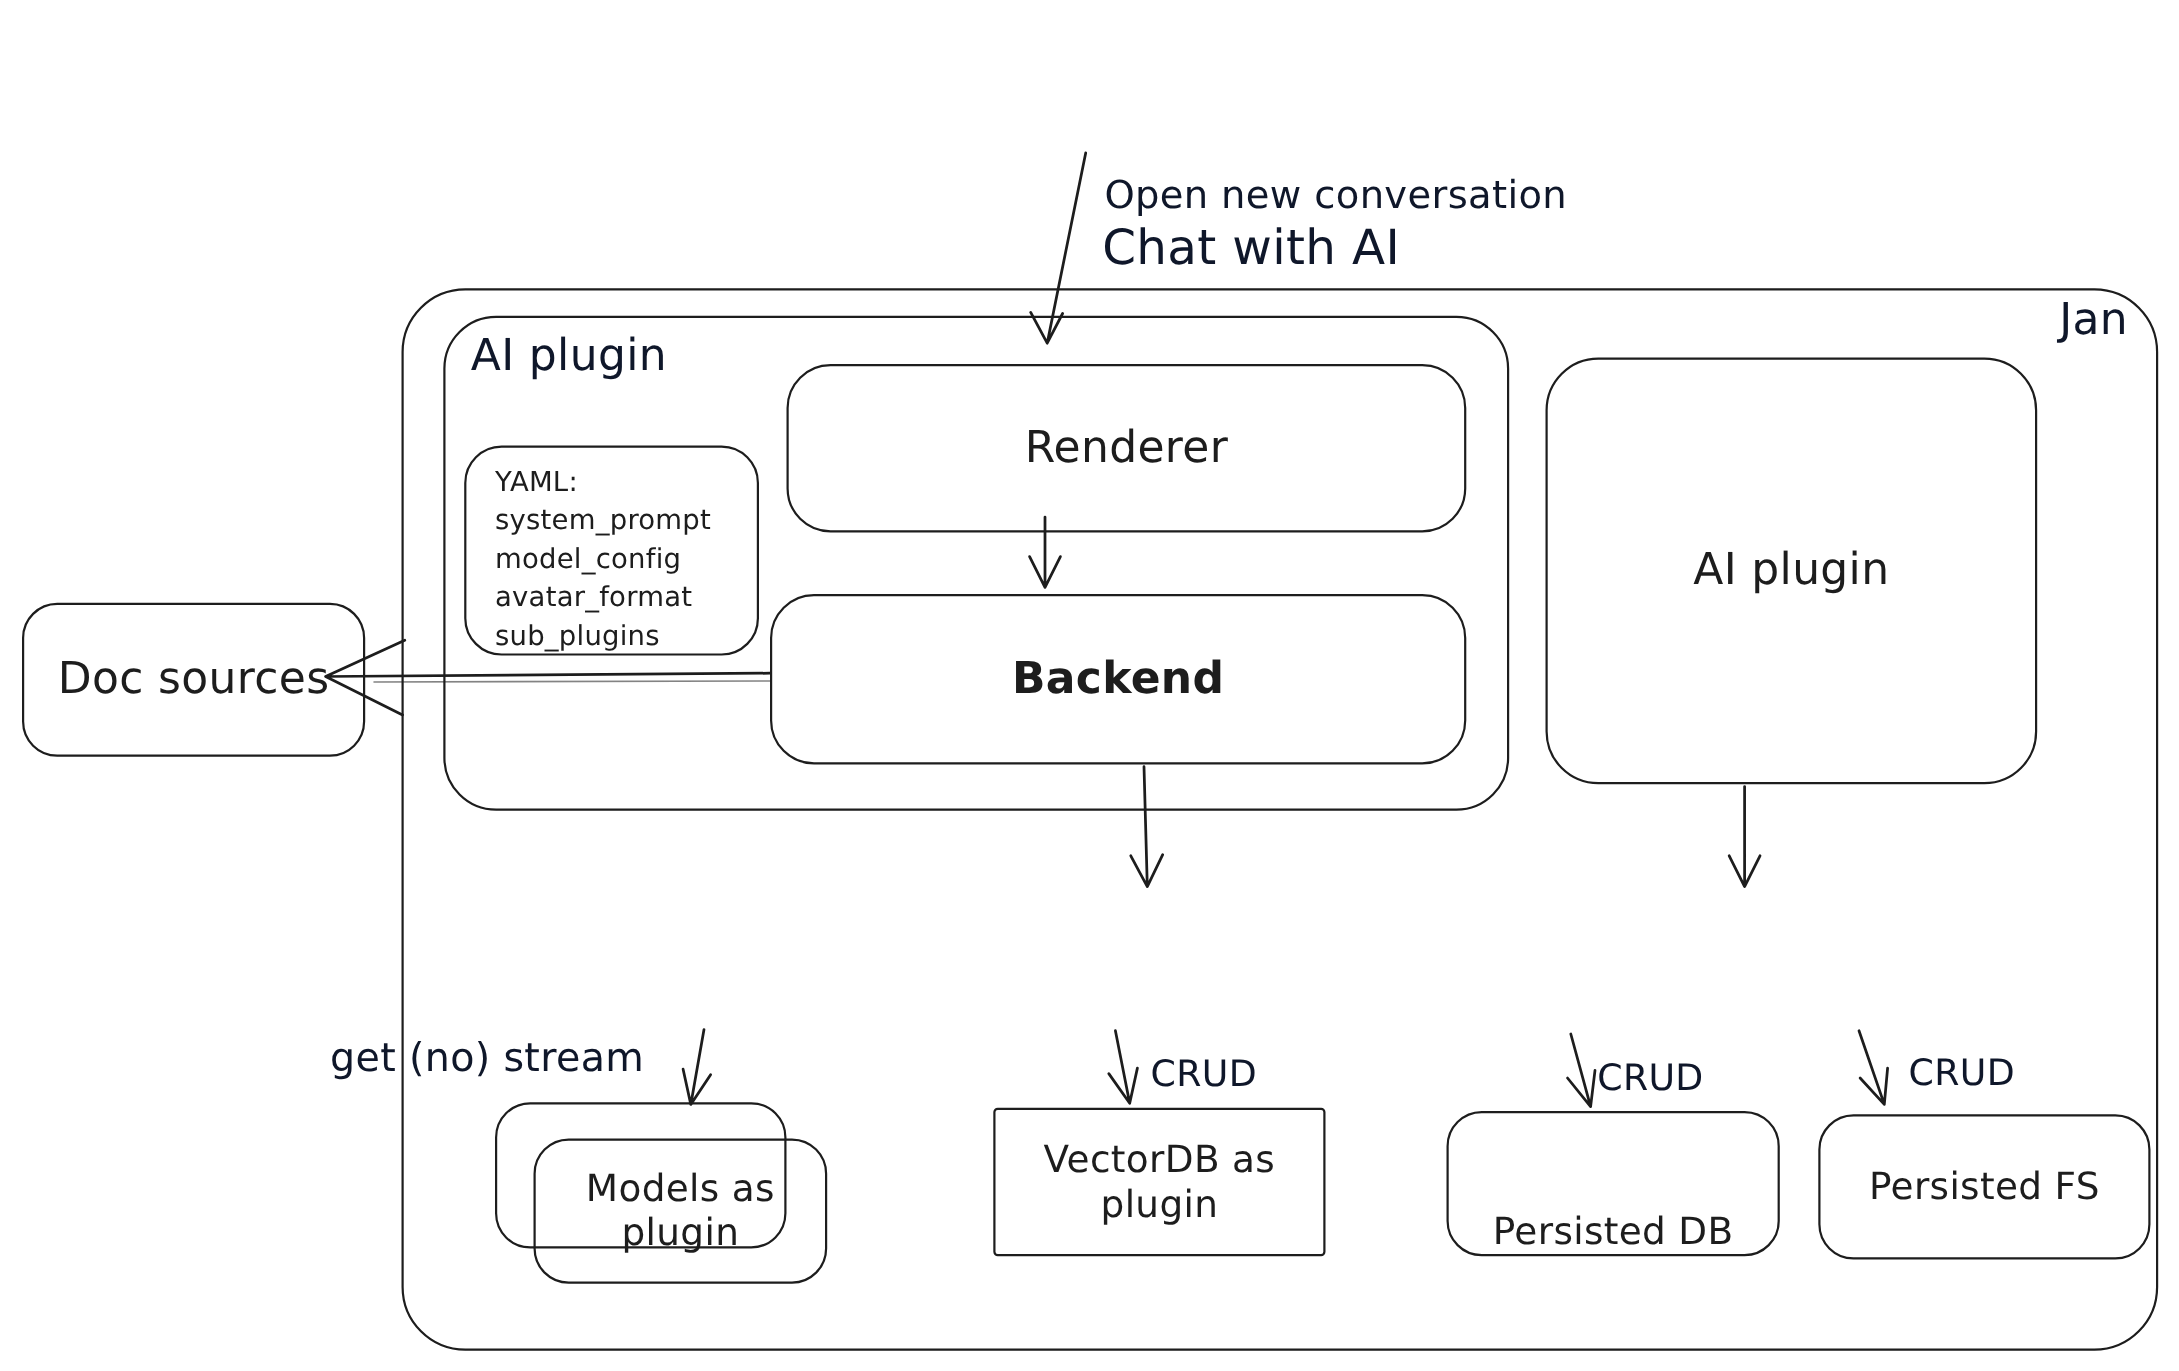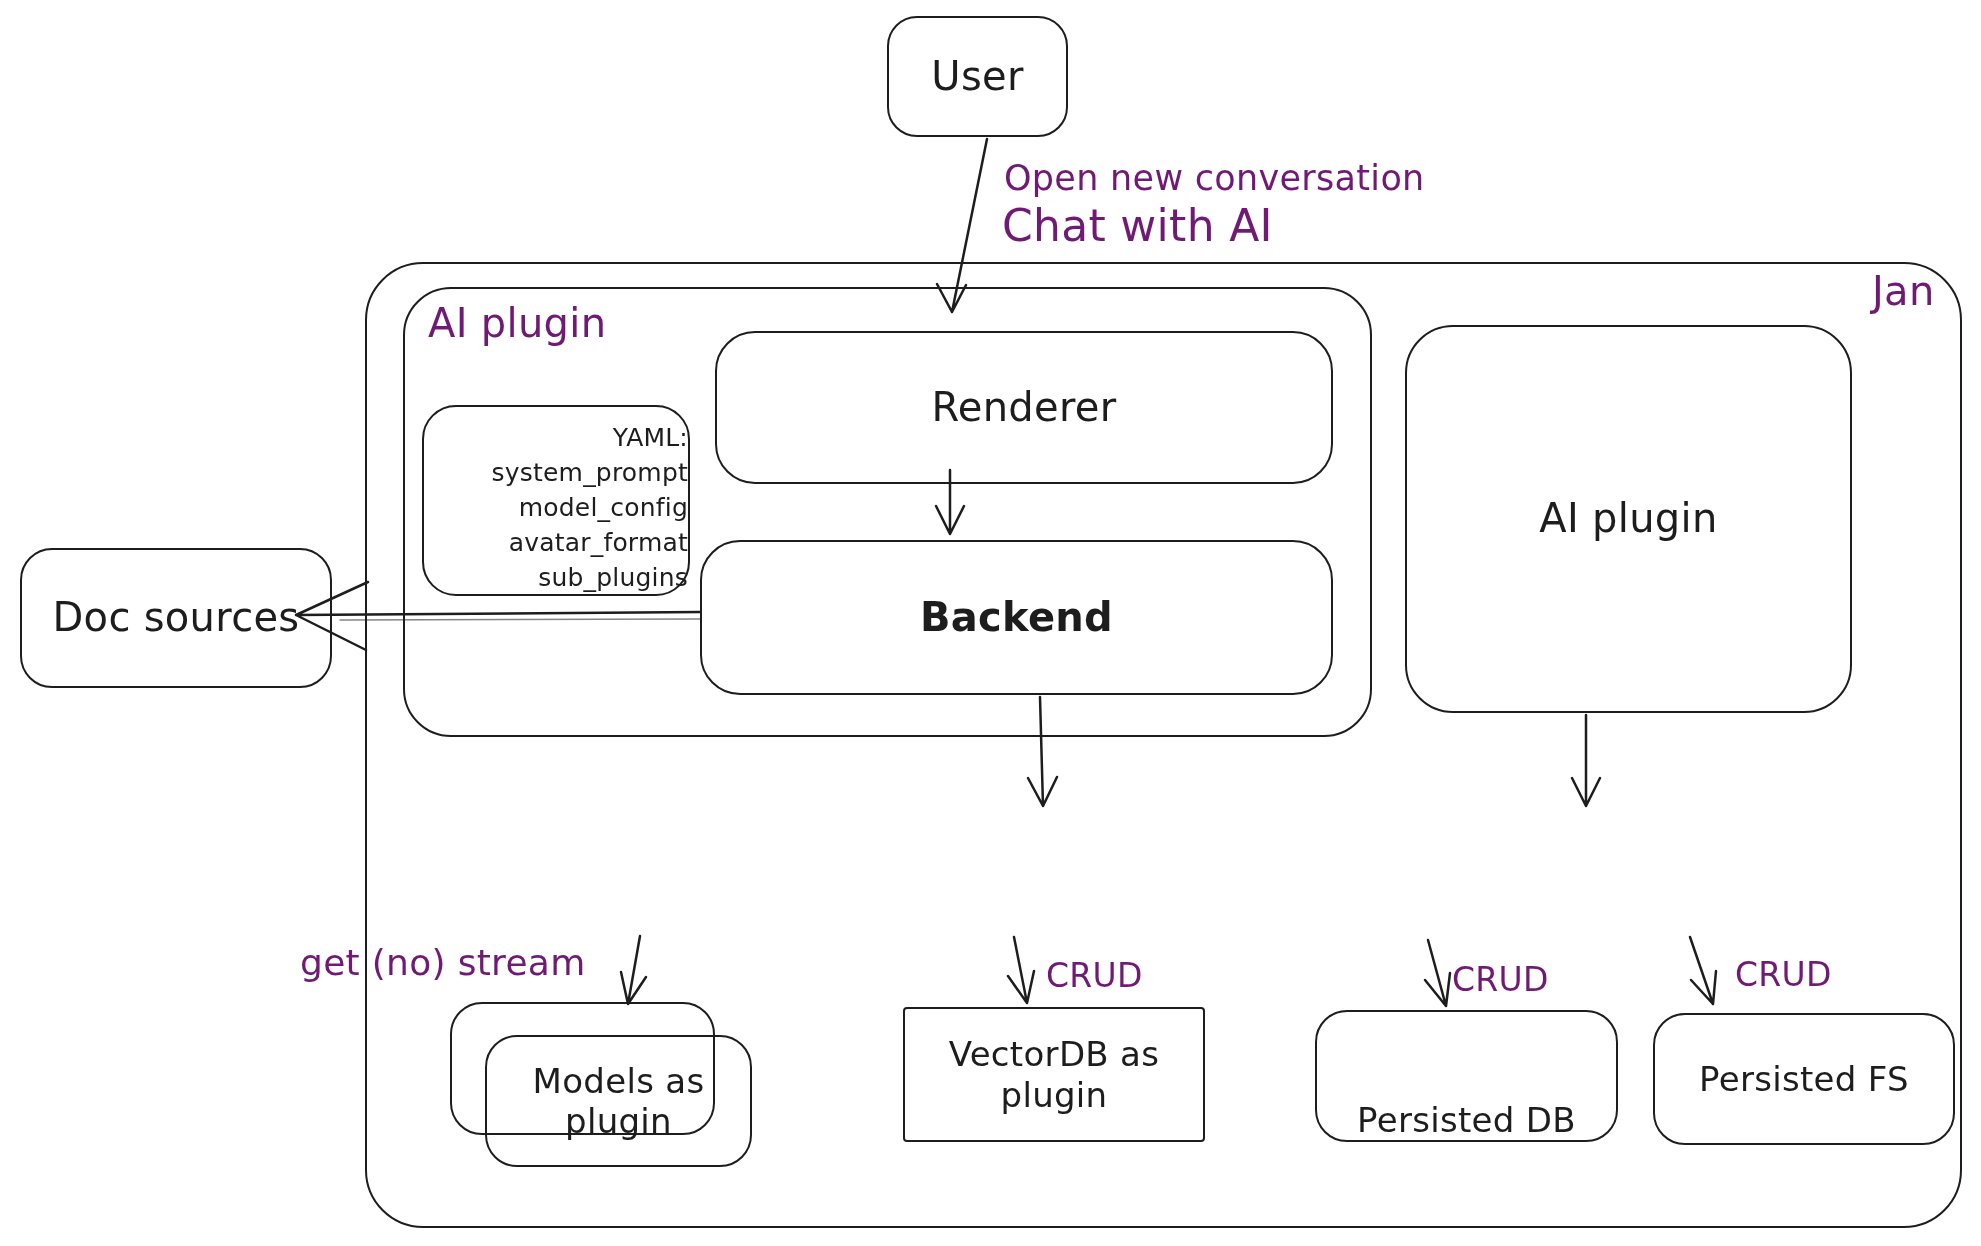--- a/index.html
+++ b/index.html
@@ -21,21 +21,21 @@
     align-items: center;
     justify-content: center;
     text-align: center;
     color: #1d1d1d;
     line-height: 1.18;
     letter-spacing: 0.3px;
   }
   .label {
     position: absolute;
     white-space: nowrap;
-    color: #701a75;
+    color: #0f172a;
     letter-spacing: 0.3px;
   }
   
   #n-user         { left: 887px;  top: 16px;   width: 181px;  height: 121px; border-radius: 30px; font-size: 40px; }
   #n-jan          { left: 365px;  top: 262px;  width: 1597px; height: 966px; border-radius: 58px; }
   #n-aiplugin-l   { left: 403px;  top: 287px;  width: 969px;  height: 450px; border-radius: 48px; }
   #n-renderer     { left: 715px;  top: 331px;  width: 618px;  height: 153px; border-radius: 40px; font-size: 40px; }
   #n-backend      { left: 700px;  top: 540px;  width: 633px;  height: 155px; border-radius: 40px; font-size: 40px; font-weight: bold; }
   #n-yaml         { left: 422px;  top: 405px;  width: 268px;  height: 191px; border-radius: 34px; }
   #n-docsources   { left: 20px;   top: 548px;  width: 312px;  height: 140px; border-radius: 32px; font-size: 40px; }
@@ -53,21 +53,21 @@
   #l-open-conv    { left: 1004px; top: 158px;  font-size: 35px; }
   #l-chat-ai      { left: 1002px; top: 200px;  font-size: 44px; }
   #l-stream       { left: 300px;  top: 942px;  font-size: 36px; }
   #l-crud-1       { left: 1046px; top: 956px;  font-size: 33px; }
   #l-crud-2       { left: 1452px; top: 960px;  font-size: 33px; }
   #l-crud-3       { left: 1735px; top: 955px;  font-size: 33px; }
   
   #n-yaml .yaml-lines {
     width: 100%;
     padding: 14px 0 0 26px;
-    text-align: right;
+    text-align: left;
     font-size: 25px;
     line-height: 35px;
     letter-spacing: 0.2px;
   }
   
   #arrows {
     position: absolute;
     left: 0; top: 0;
     width: 1981px; height: 1246px;
     pointer-events: none;
@@ -85,23 +85,20 @@
 <body>
 
 <div id="canvas">
 
   <div class="node" id="n-jan"></div>
   <div class="label" id="l-jan">Jan</div>
 
   <div class="node" id="n-aiplugin-l"></div>
   <div class="label" id="l-aiplugin-l">AI plugin</div>
 
-  <div class="node" id="n-user">
-    <span class="node-text">User</span>
-  </div>
 
   <div class="node" id="n-renderer">
     <span class="node-text">Renderer</span>
   </div>
 
   <div class="node" id="n-backend">
     <span class="node-text">Backend</span>
   </div>
 
   <div class="node" id="n-yaml">

